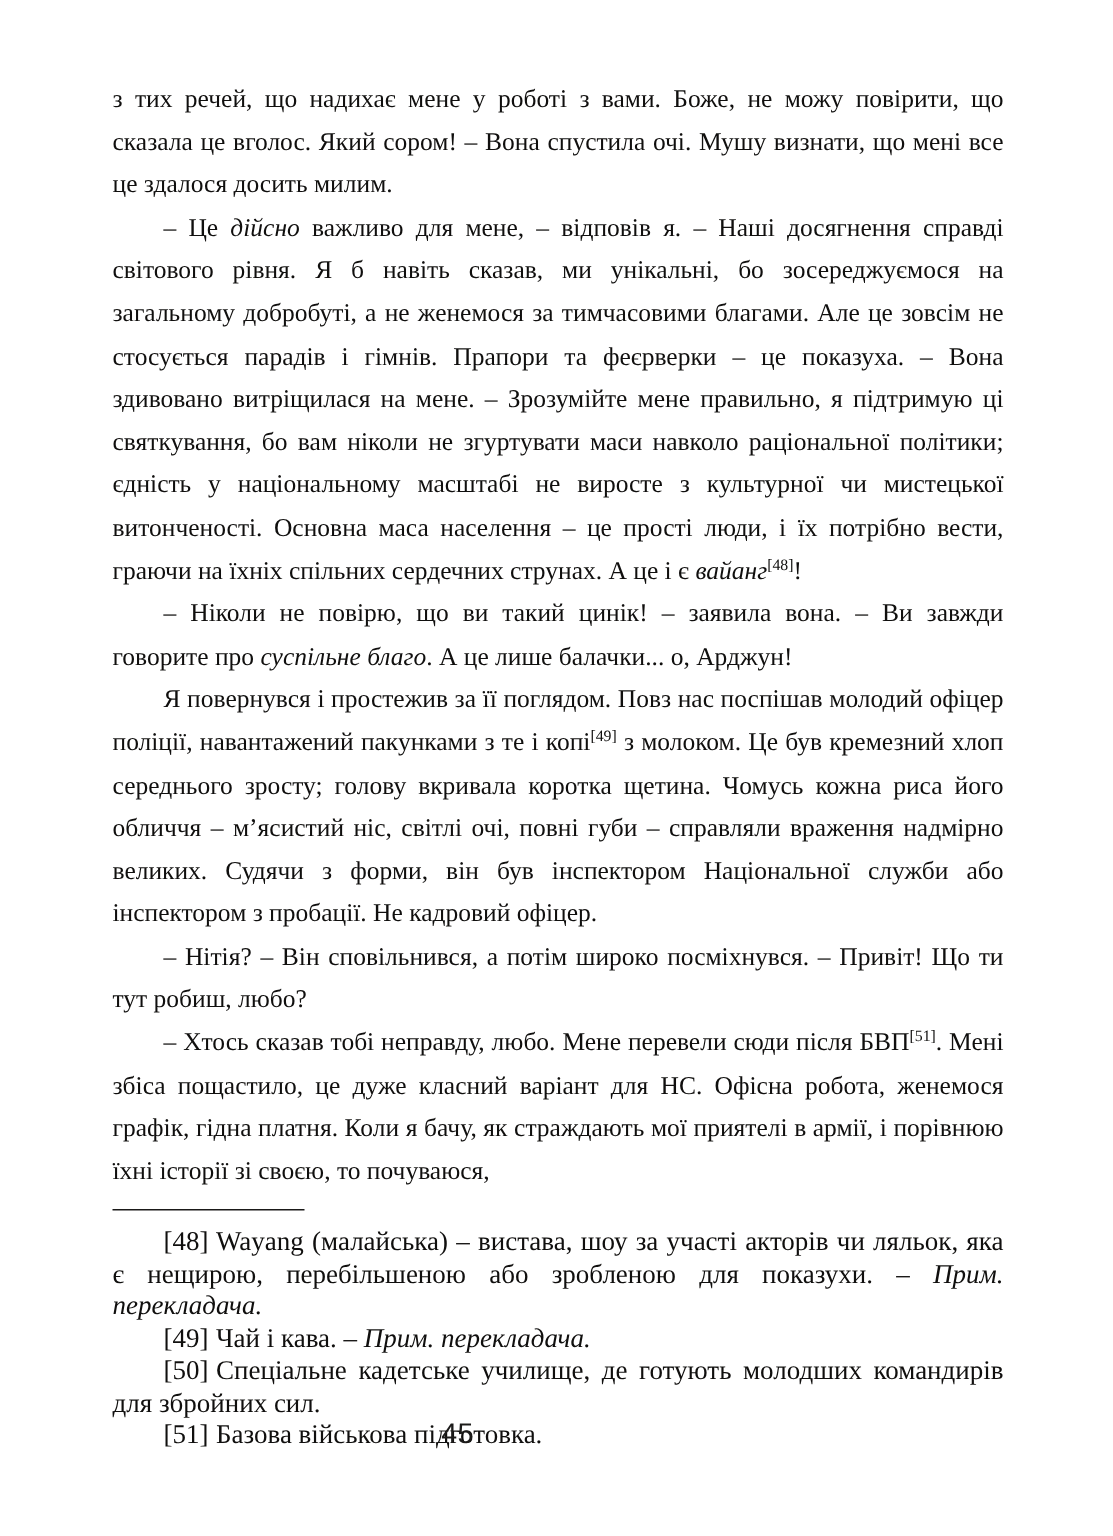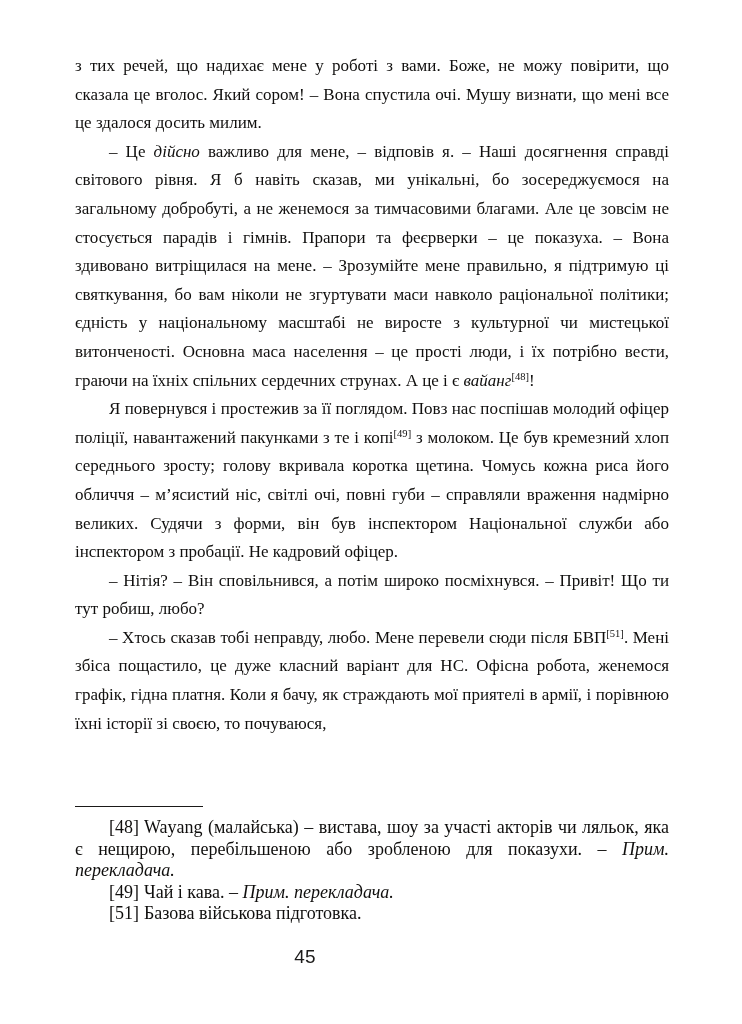--- a/index.html
+++ b/index.html
@@ -100,29 +100,31 @@
   }
 </style>
 </head>
 <body>
 
 <div id="page">
 
   <div id="text-column">
       <p class="body-par"><span>з тих речей, що надихає мене у роботі з вами. Боже, не можу пові­рити, що сказала це вголос. Який сором! – Вона спустила очі. Мушу визнати, що мені все це здалося досить милим.</span></p>
       <p class="body-par indent"><span>– Це </span><em class="ital">дійсно</em><span> важливо для мене, – відповів я. – Наші досягнення справді світового рівня. Я б навіть сказав, ми унікальні, бо зосеред­жуємося на загальному добробуті, а не женемося за тимчасовими благами. Але це зовсім не стосується парадів і гімнів. Прапори та феєрверки – це показуха. – Вона здивовано витріщилася на мене. – Зрозумійте мене правильно, я підтримую ці святкування, бо вам ніколи не згуртувати маси навколо раціональної політики; єдність у національному масштабі не виросте з культурної чи мистецької витонченості. Основна маса населення – це прості люди, і їх по­трібно вести, граючи на їхніх спільних сердечних струнах. А це і є </span><em class="ital">вайанг</em><sup class="fnref">[48]</sup><span>!</span></p>
+      <p class="body-par indent"><span>– Ніколи не повірю, що ви такий цинік! – заявила вона. – Ви за­вжди говорите про </span><em class="ital">суспільне благо</em><span>. А це лише балачки... о, Арджун!</span></p>
       <p class="body-par indent"><span>Я повернувся і простежив за її поглядом. Повз нас поспішав моло­дий офіцер поліції, навантажений пакунками з те і копі</span><sup class="fnref">[49]</sup><span> з молоком. Це був кремезний хлоп середнього зросту; голову вкривала коротка щетина. Чомусь кожна риса його обличчя – м’ясистий ніс, світлі очі, повні губи – справляли враження надмірно великих. Судячи з форми, він був інспектором Національної служби або інспектором з пробації. Не кадровий офіцер.</span></p>
       <p class="body-par indent"><span>– Нітія? – Він сповільнився, а потім широко посміхнувся. – При­віт! Що ти тут робиш, любо?</span></p>
       <p class="body-par indent"><span>– Хтось сказав тобі неправду, любо. Мене перевели сюди після БВП</span><sup class="fnref">[51]</sup><span>. Мені збіса пощастило, це дуже класний варіант для НС. Офіс­на робота, женемося графік, гідна платня. Коли я бачу, як страждають мої приятелі в армії, і порівнюю їхні історії зі своєю, то почуваюся,</span></p>
     </div>
 
   <div id="footnotes">
     <hr id="fn-rule">
     <div id="fn-list">
         <p class="fn-par"><span class="fn-num">[48]</span><span class="fn-gap"></span><span>Wayang (малайська) – вистава, шоу за участі акторів чи ляльок, яка є нещирою, перебільшеною або зробленою для показухи. – </span><em class="ital">Прим. перекладача.</em></p>
         <p class="fn-par"><span class="fn-num">[49]</span><span class="fn-gap"></span><span>Чай і кава. – </span><em class="ital">Прим. перекладача.</em></p>
+        <p class="fn-par"><span class="fn-num">[50]</span><span class="fn-gap"></span><span>Спеціальне кадетське училище, де готують молодших командирів для збройних сил.</span></p>
         <p class="fn-par"><span class="fn-num">[51]</span><span class="fn-gap"></span><span>Базова військова підготовка.</span></p>
       </div>
   </div>
 
   <div id="page-number">45</div>
 
 </div>
 
 </body></html>

